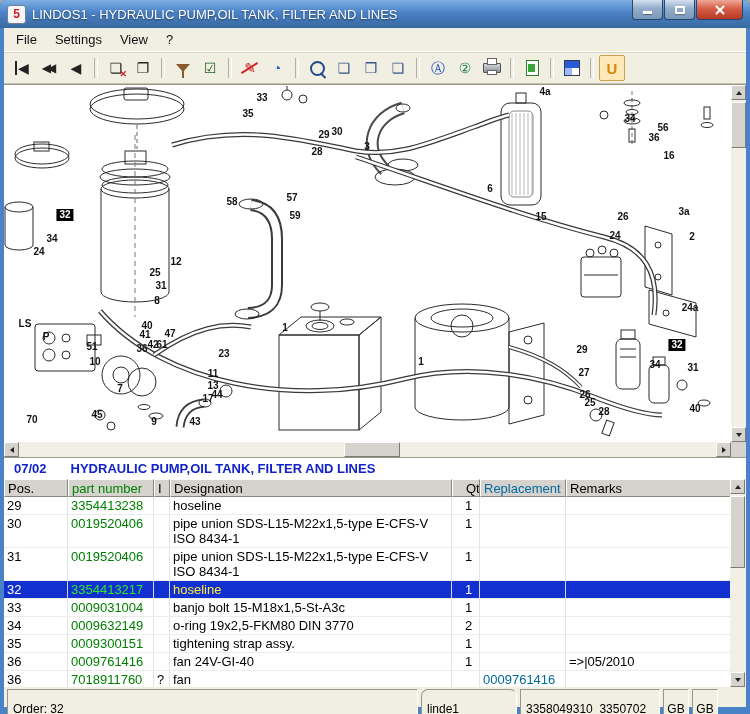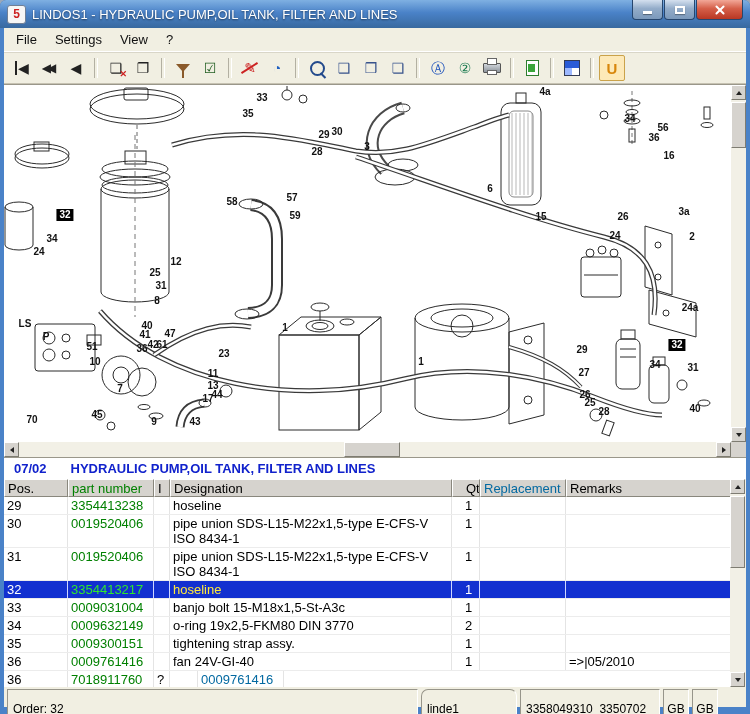--- a/index.html
+++ b/index.html
@@ -490,20 +490,21 @@
             <div class="tcell c-i"></div>
             <div class="tcell c-des">fan 24V-GI-40</div>
             <div class="tcell c-qty">1</div>
             <div class="tcell c-rep"></div>
             <div class="tcell c-rem">=&gt;|05/2010</div>
           </div>
           <div class="trow">
             <div class="tcell c-pos">36</div>
             <div class="tcell c-part">7018911760</div>
             <div class="tcell c-i">?</div>
+            <div class="tcell c-des">fan</div>
             <div class="tcell c-qty"></div>
             <div class="tcell c-rep">0009761416</div>
             <div class="tcell c-rem"></div>
           </div>
         </div>
       <div class="sb sb-v table-scroll">
         <span class="sb-btn">
             <span class="t-up"></span>
           </span>
         <span class="sb-thumb-v" style="top:17px;height:72px;"></span>

